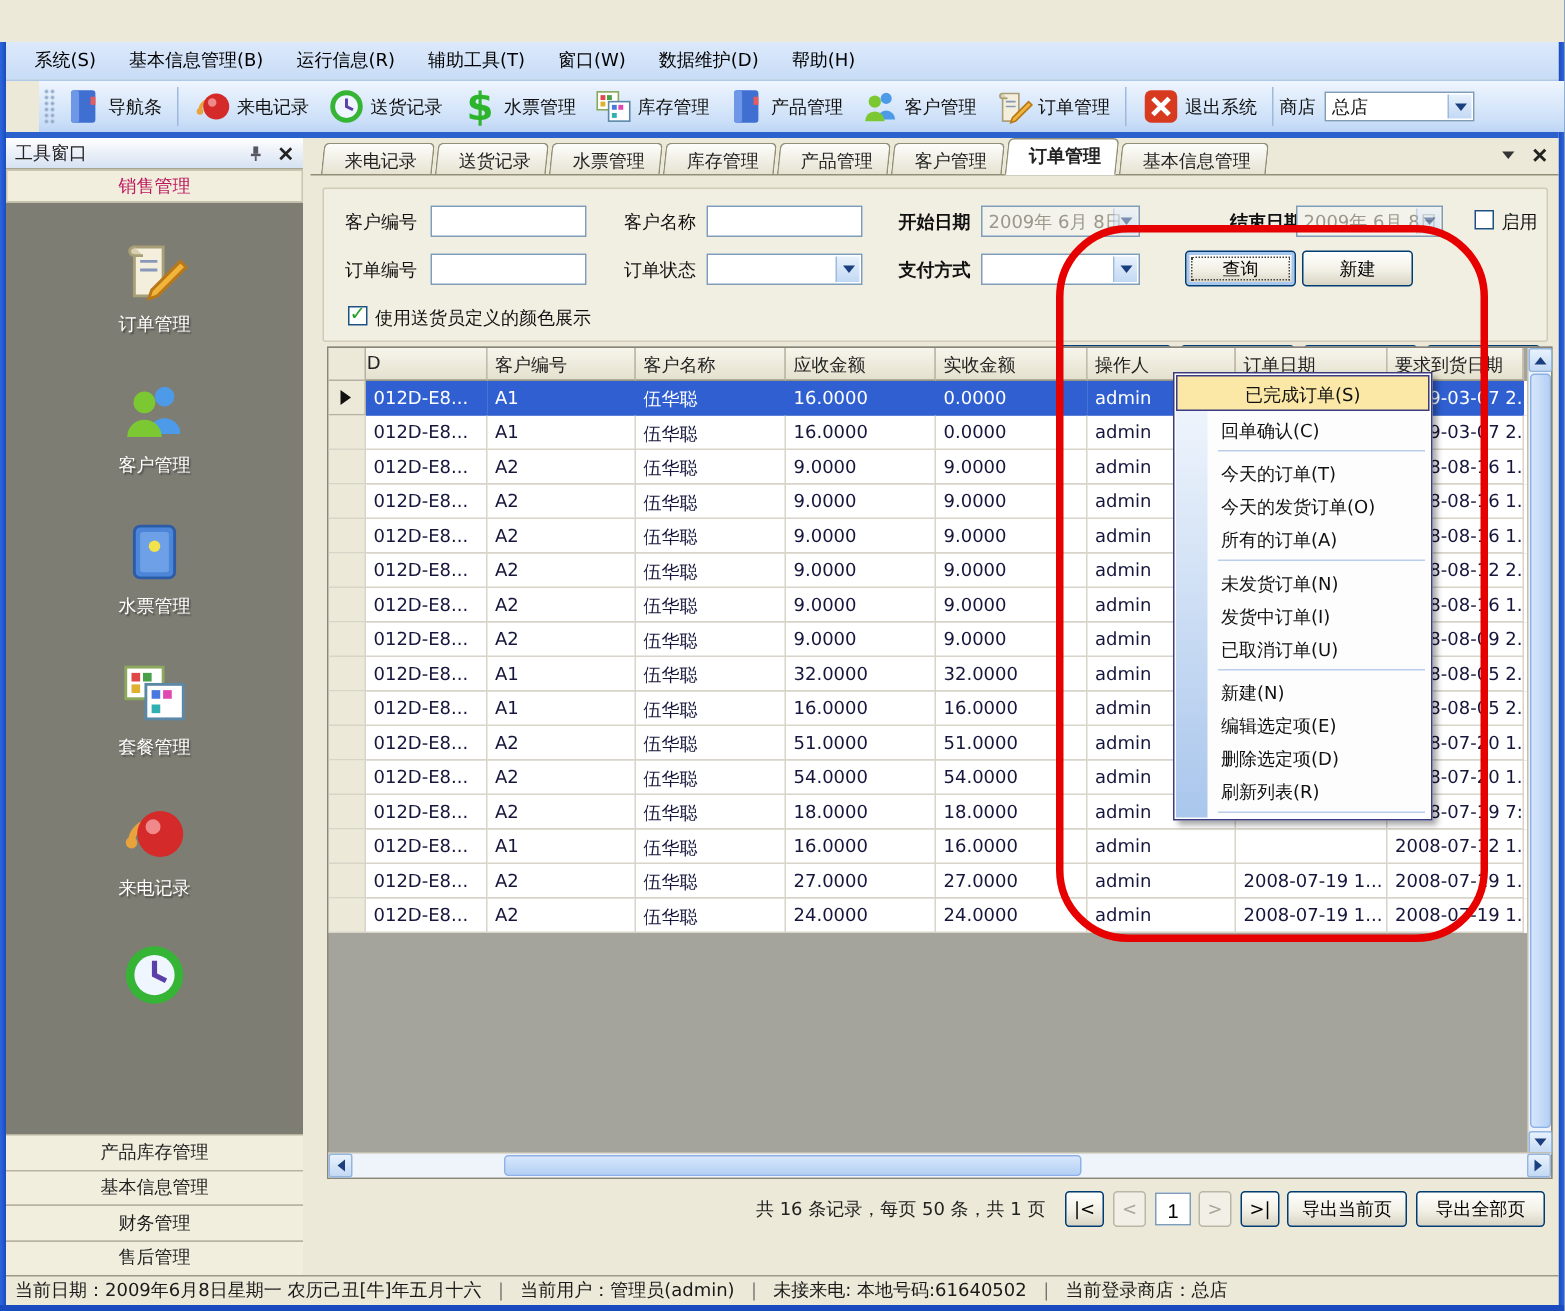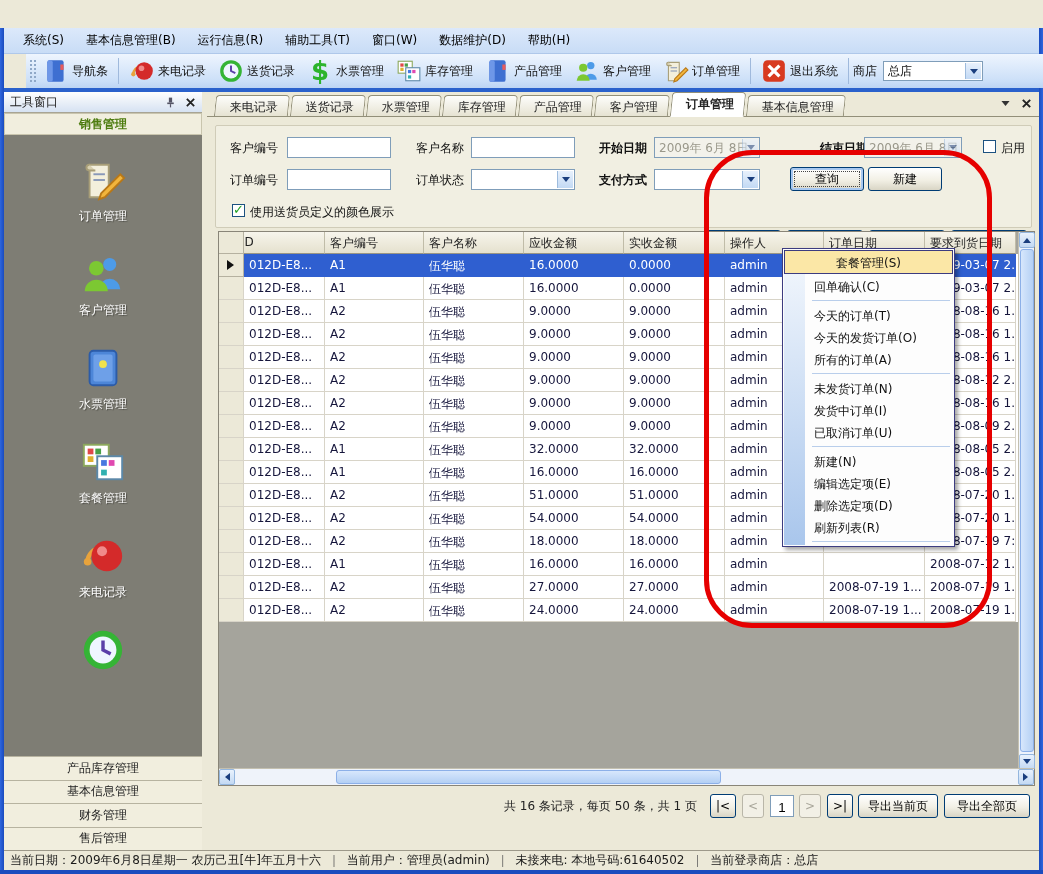--- a/index.html
+++ b/index.html
@@ -45,21 +45,21 @@
   .combo-arrow:after { content:""; border:4px solid transparent; border-top:5px solid #1A3E7E; margin-top:4px; }
 
   
   .sidebar { position:absolute; left:4px; top:92px; width:198px; height:758px; background:#7E7D74; }
   .tool-caption { position:absolute; left:0; top:0; width:198px; height:21px;
     background:linear-gradient(180deg,#FEFEFE,#D6E2F2); border-bottom:1px solid #A8A494;
     display:flex; align-items:center; padding-left:6px; color:#222; }
   .tool-caption .cap-icons { position:absolute; right:4px; top:2px; display:flex; gap:4px; }
   .cap-btn { width:16px; height:16px; display:flex; align-items:center; justify-content:center; }
   .side-section { position:absolute; left:0; top:21px; width:198px; height:22px; background:#F1EEDE;
-    border:1px solid #C9C5AE; display:flex; align-items:center; justify-content:center; color:#4d7c0f;font-weight:bold; }
+    border:1px solid #C9C5AE; display:flex; align-items:center; justify-content:center; color:#be185d; }
   .side-items { position:absolute; left:0; top:43px; width:198px; height:625px; overflow:hidden;
     display:flex; flex-direction:column; align-items:center; padding-top:22px; gap:26px; }
   .side-item { display:flex; flex-direction:column; align-items:center; width:120px; }
   .side-icon svg { width:46px; height:46px; display:block; }
   .side-label { color:#fff; margin-top:5px; text-shadow:1px 1px 1px #4C4B45; }
   .sidebar-bottom { position:absolute; left:0; bottom:0; width:198px; }
   .side-group { height:23.5px; background:#F1EEDE; border-top:1px solid #B7B3A0;
     display:flex; align-items:center; justify-content:center; color:#222; }
 
   
@@ -653,21 +653,21 @@
       <button class="xpbtn pg disabled" style="left:540px;top:2px;width:22px;">&lt;</button>
       <input class="page-input" style="left: 568px; top: 3px;" value="1">
       <button class="xpbtn pg disabled" style="left:597px;top:2px;width:22px;">&gt;</button>
       <button class="xpbtn pg" style="left:625px;top:2px;">&gt;|</button>
       <button class="xpbtn" style="left:656px;top:2px;width:80px;">导出当前页</button>
       <button class="xpbtn" style="left:742px;top:2px;width:86px;">导出全部页</button>
     </div>
   </div>
 
   <div class="ctxmenu">
-      <div class="cm-item hl">套餐管理(S)</div>
+      <div class="cm-item hl">已完成订单(S)</div>
       <div class="cm-item">回单确认(C)</div>
       <div class="cm-sep"></div>
       <div class="cm-item">今天的订单(T)</div>
       <div class="cm-item">今天的发货订单(O)</div>
       <div class="cm-item">所有的订单(A)</div>
       <div class="cm-sep"></div>
       <div class="cm-item">未发货订单(N)</div>
       <div class="cm-item">发货中订单(I)</div>
       <div class="cm-item">已取消订单(U)</div>
       <div class="cm-sep"></div>

